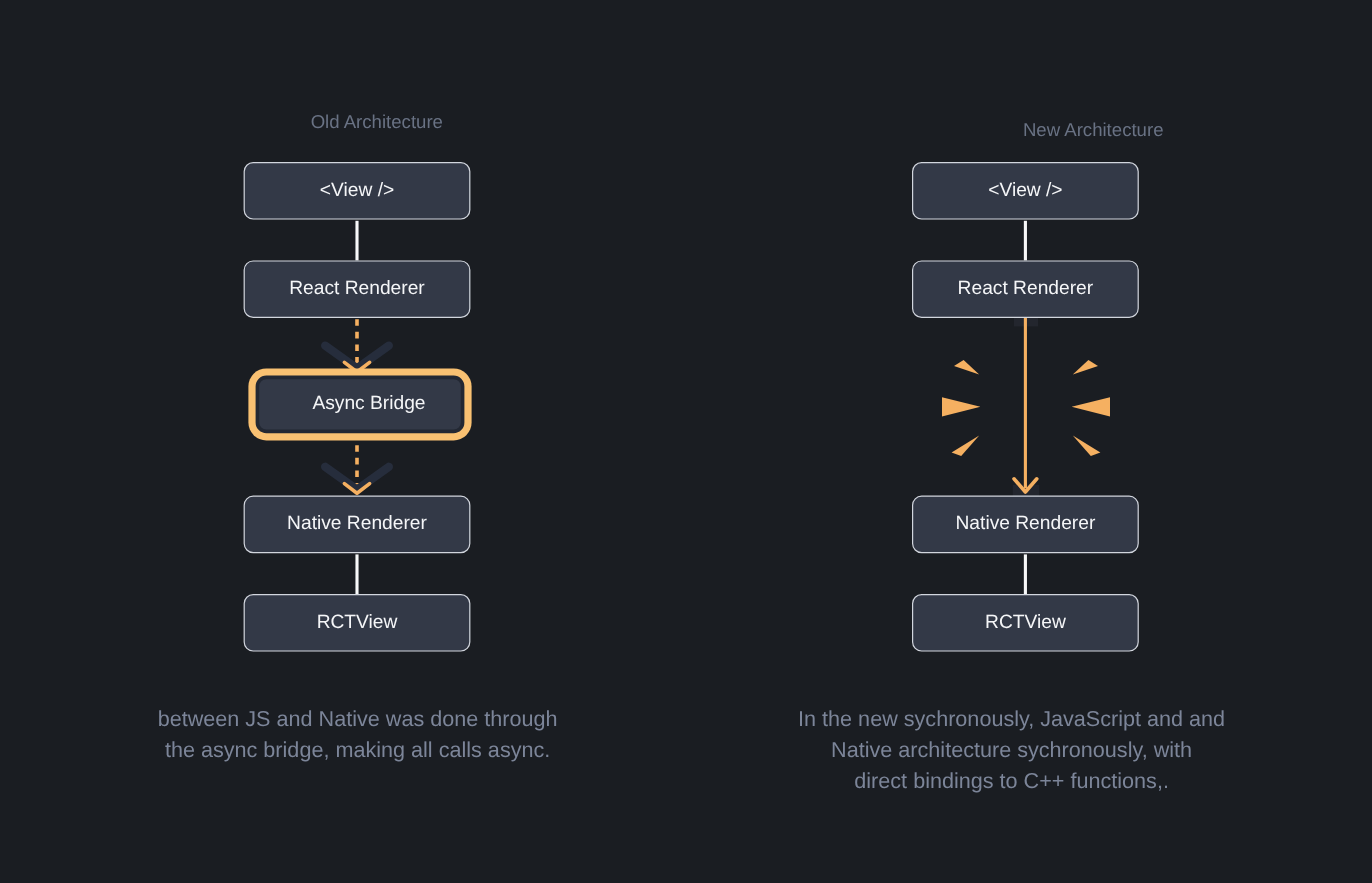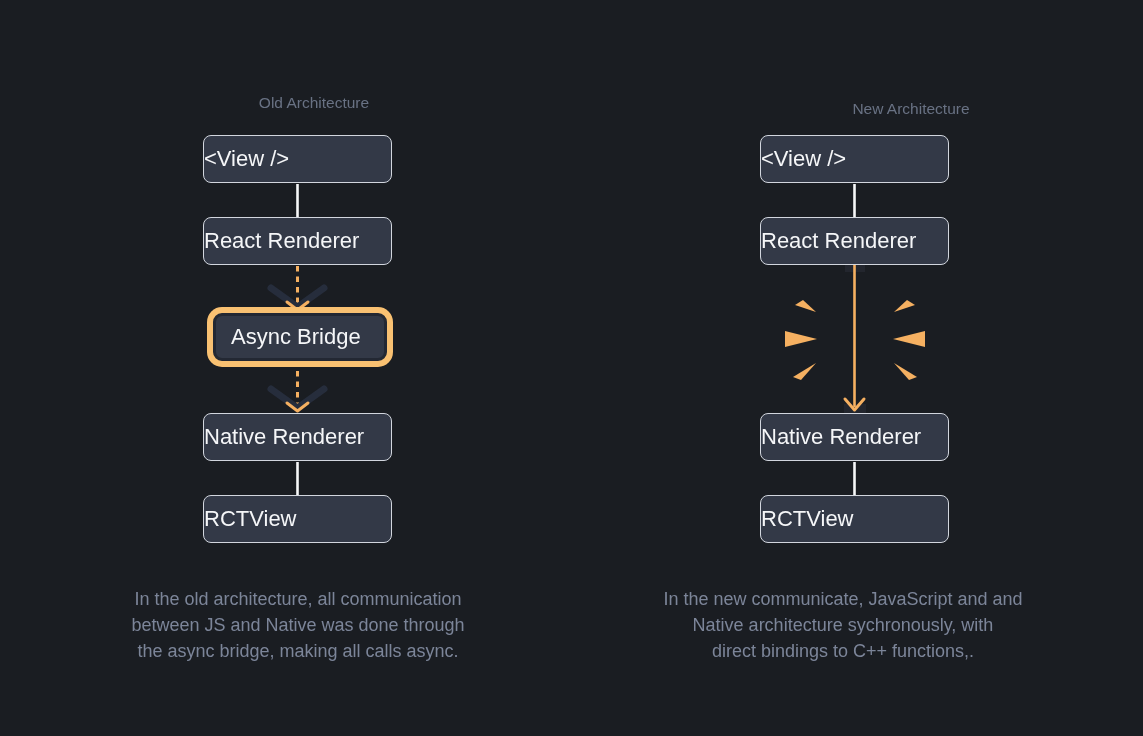--- a/index.html
+++ b/index.html
@@ -33,23 +33,23 @@
     white-space: nowrap;
   }
 
   .node {
     position: absolute;
     box-sizing: border-box;
     width: 189px; height: 48px;
     background: var(--box-fill);
     border: 1.5px solid var(--box-border);
     border-radius: 8px;
-    display: flex; align-items: center; justify-content: flex-start;
+    display: flex; align-items: center; justify-content: center;
     color: var(--box-text);
-    font-size: 22px;
+    font-size: 16px;
   }
   .node.highlighted {
     width: 174px; height: 48px;
     border: 3px solid var(--highlight-inner-border);
     border-radius: 9px;
     box-shadow: 0 0 0 6px var(--highlight-ring);
     padding-left: 15px;
   }
 
   .caption {
@@ -134,39 +134,38 @@
     <span>Async Bridge</span>
   </div>
   <div class="node" style="left:203px; top:413px;">
     <span>Native Renderer</span>
   </div>
   <div class="node" style="left:203px; top:495px;">
     <span>RCTView</span>
   </div>
 
   <div class="caption" style="left:298px; top:586px;">
-    <span>In the old architecture, all communication</span>
     <span>between JS and Native was done through</span>
     <span>the async bridge, making all calls async.</span>
   </div>
 
   <h2 class="col-title" style="left:895px; top:84px; margin:16px; font-weight:400;">New Architecture</h2>
 
   <div class="node" style="left:760px; top:135px;">
     <span>&lt;View /&gt;</span>
   </div>
   <div class="node" style="left:760px; top:217px;">
     <span>React Renderer</span>
   </div>
   <div class="node" style="left:760px; top:413px;">
     <span>Native Renderer</span>
   </div>
   <div class="node" style="left:760px; top:495px;">
     <span>RCTView</span>
   </div>
 
   <div class="caption" style="left:843px; top:586px;">
-    <span>In the new communicate, JavaScript and and</span>
+    <span>In the new sychronously, JavaScript and and</span>
     <span>Native architecture sychronously, with</span>
     <span>direct bindings to C++ functions,.</span>
   </div>
 
 </div>
 
 </body></html>

